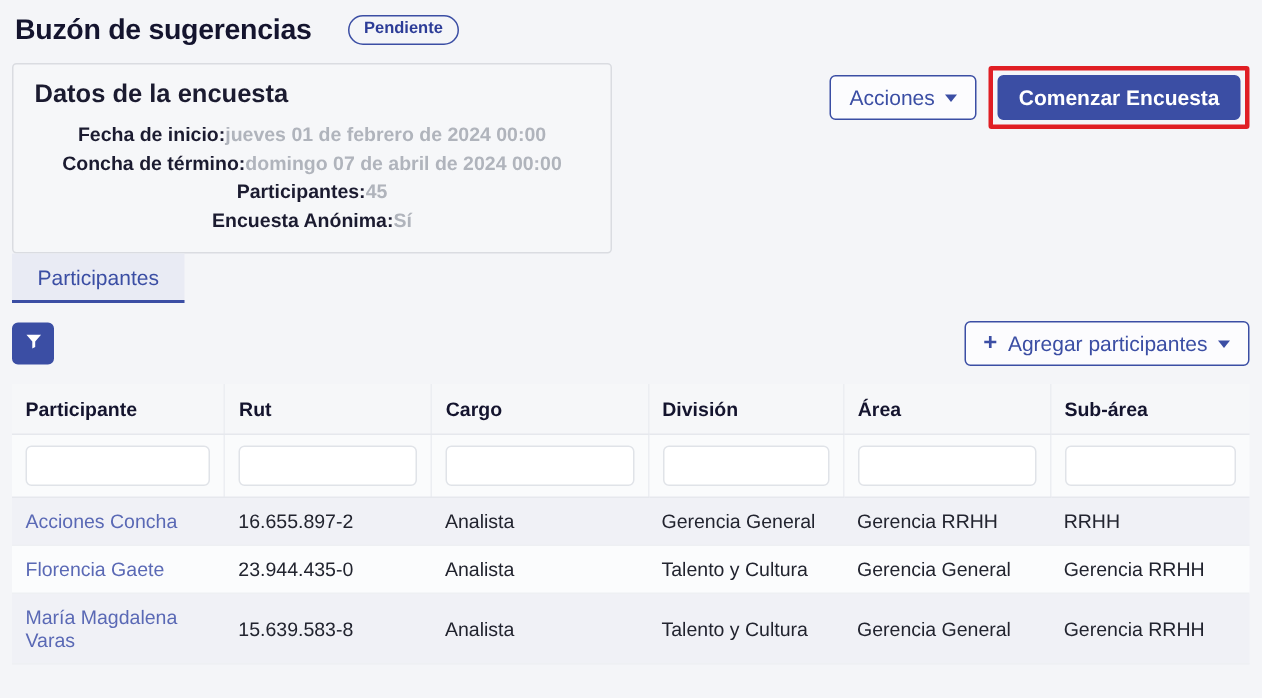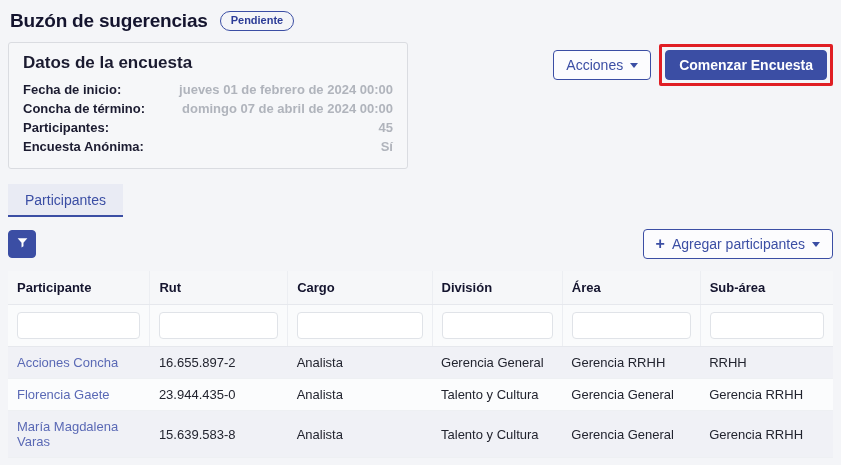--- a/index.html
+++ b/index.html
@@ -7,36 +7,36 @@
   body {
     width: 841px; height: 465px; overflow: hidden;
     background: #f4f5f8;
     font-family: "Liberation Sans", sans-serif;
     color: #212532;
     font-size: 13px;
   }
   .container { padding: 8px 8px 0 8px; }
 
   
-  .page-header { display: flex; align-items: center; gap: 12px; margin: 2px 0 10px 2px; }
+  .page-header { display: flex; align-items: flex-start; gap: 24px; margin: 2px 0 10px 2px; }
   .page-title { font-size: 19px; font-weight: 700; color: #14142e; letter-spacing: -0.2px; }
   .status-badge {
     display: inline-block; border: 1px solid #3b4ea4; color: #2c3c97;
     font-size: 11px; font-weight: 700; padding: 2px 10px 3px;
     border-radius: 11px; background: transparent; line-height: 13px;
   }
 
   
   .top-section { display: flex; justify-content: space-between; align-items: flex-start; }
   .survey-panel {
     width: 400px; background: #f6f7f9; border: 1px solid #dadce1;
     border-radius: 3px; padding: 10px 14px 12px;
   }
   .survey-panel-title { font-weight: 700; font-size: 17px; color: #1b1b30; margin-bottom: 7px; }
-  .panel-row { display: flex; justify-content: space-between; line-height: 19px; }
+  .panel-row { display: flex; justify-content: center; line-height: 19px; }
   .panel-label { font-weight: 700; color: #1b1b30; }
   .panel-value { color: #b0b4bc; text-align: right; font-weight: bold; }
 
   .action-buttons { display: flex; align-items: center; gap: 8px; margin-top: 2px; }
   .btn { font-family: Liberation Sans, sans-serif; font-size: 14px; border-radius: 4px; cursor: pointer; line-height: 16px; }
   .btn-outline {
     background: #fcfcfe; border: 1px solid #3b4ea4; color: #3b4ea4;
     padding: 6px 12px; display: inline-flex; align-items: center; gap: 7px;
   }
   .btn-primary {
@@ -44,21 +44,21 @@
     font-weight: 700; padding: 6px 13px;
   }
   .red-highlight { border: 3px solid #e01e24; border-radius: 2px; padding: 3px; }
   .caret-down {
     display: inline-block; width: 0; height: 0;
     border-left: 4px solid transparent; border-right: 4px solid transparent;
     border-top: 5px solid currentColor;
   }
 
   
-  .tabs { margin-top: 15px; }
+  .tabs { }
   .tab {
     display: inline-block; background: #e9ebf4; color: #3b4ea4;
     font-size: 14px; padding: 8px 17px 7px;
     border-bottom: 2px solid #3b4ea4; cursor: pointer;
   }
 
   
   .participants-toolbar { margin-top: 12px; display: flex; justify-content: space-between; align-items: center; }
   .filter-btn {
     width: 28px; height: 28px; background: #3b4ea4; border: 1px solid #3b4ea4;

